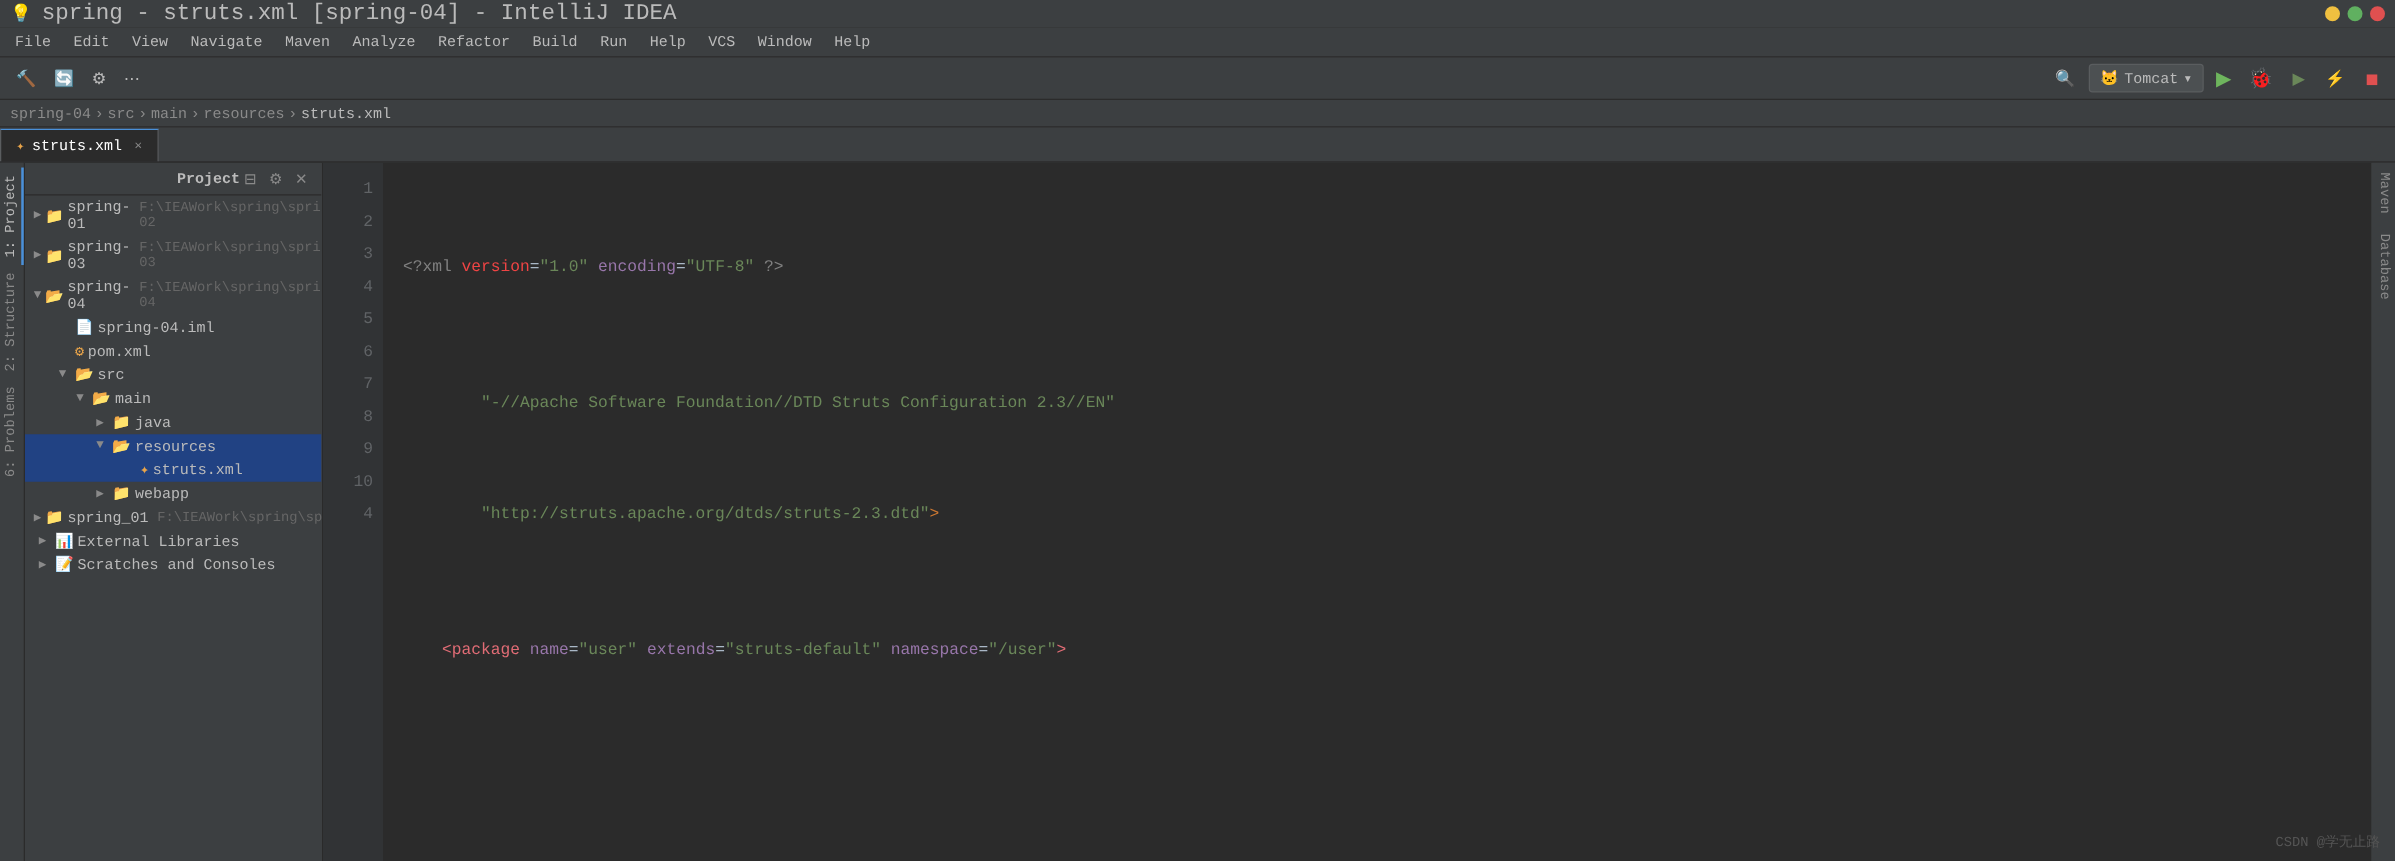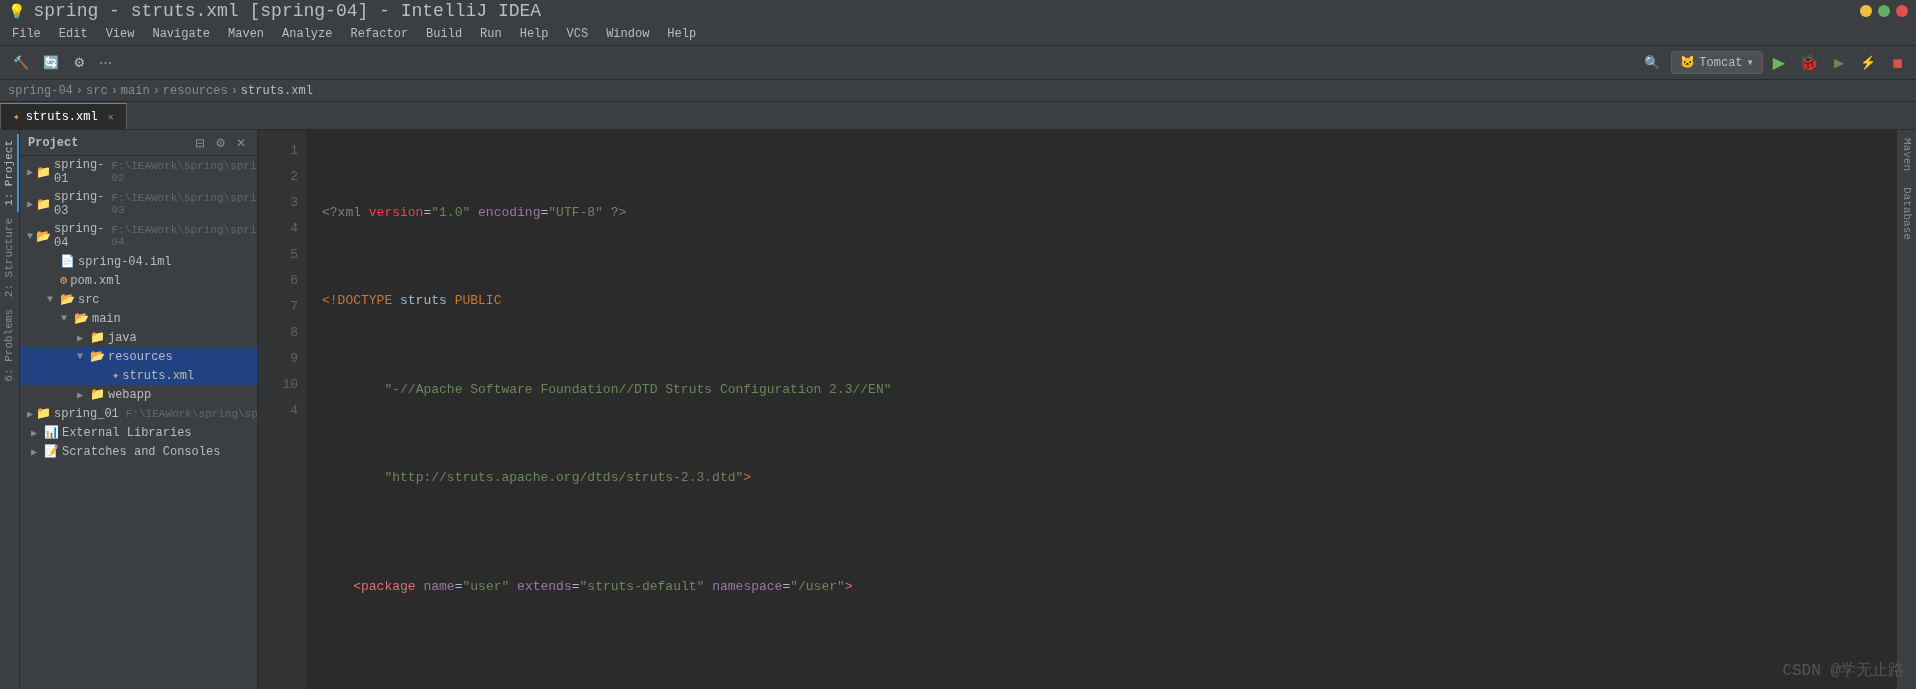--- a/index.html
+++ b/index.html
@@ -163,21 +163,21 @@
       width: 238px;
       background: #3c3f41;
       border-right: 1px solid #2b2b2b;
       flex-shrink: 0;
       overflow-y: auto;
       font-size: 12px;
     }
     .sidebar-header {
       display: flex;
       align-items: center;
-      justify-content: space-between;
+      justify-content: flex-end;
       padding: 4px 8px;
       background: #3c3f41;
       border-bottom: 1px solid #2b2b2b;
       height: 26px;
     }
     .sidebar-header-title { font-size: 12px; color: #bbbbbb; font-weight: bold; }
     .sidebar-icons { display: flex; gap: 4px; }
     .sidebar-icon-btn {
       background: none;
       border: none;
@@ -290,21 +290,21 @@
     .left-tool-tab.active {
       color: #bbbbbb;
       border-left: 2px solid #4a90d9;
     }
 
     
     .watermark {
       position: fixed;
       bottom: 8px;
       right: 12px;
-      font-size: 16px;
+      font-size: 11px;
       color: #555;
       pointer-events: none;
     }
 
     
     ::-webkit-scrollbar { width: 8px; height: 8px; }
     ::-webkit-scrollbar-track { background: #3c3f41; }
     ::-webkit-scrollbar-thumb { background: #5a5d5f; border-radius: 4px; }
   </style>
 </head>
@@ -516,23 +516,20 @@
         <div class="line-number">9</div>
         <div class="line-number">10</div>
         <div class="line-number">4</div>
       </div>
       <div class="code-content">
         
         <div class="code-line">
           <span style="color:#808080;">&lt;?xml </span><span style="color:#ef4444;">version</span><span style="color:#a9b7c6;">=</span><span style="color:#6a8759;">"1.0"</span><span style="color:#808080;"> </span><span style="color:#9876aa;">encoding</span><span style="color:#a9b7c6;">=</span><span style="color:#6a8759;">"UTF-8"</span><span style="color:#808080;"> ?&gt;</span>
         </div>
         
-        <div class="code-line">
-          <span style="color:#cc7832;">&lt;!DOCTYPE </span><span style="color:#a9b7c6;">struts </span><span style="color:#cc7832;">PUBLIC</span>
-        </div>
         
         <div class="code-line">
           <span style="color:#a9b7c6;">        </span><span style="color:#6a8759;">"-//Apache Software Foundation//DTD Struts Configuration 2.3//EN"</span>
         </div>
         
         <div class="code-line">
           <span style="color:#a9b7c6;">        </span><span style="color:#6a8759;">"http://struts.apache.org/dtds/struts-2.3.dtd"</span><span style="color:#cc7832;">&gt;</span>
         </div>
         
         

